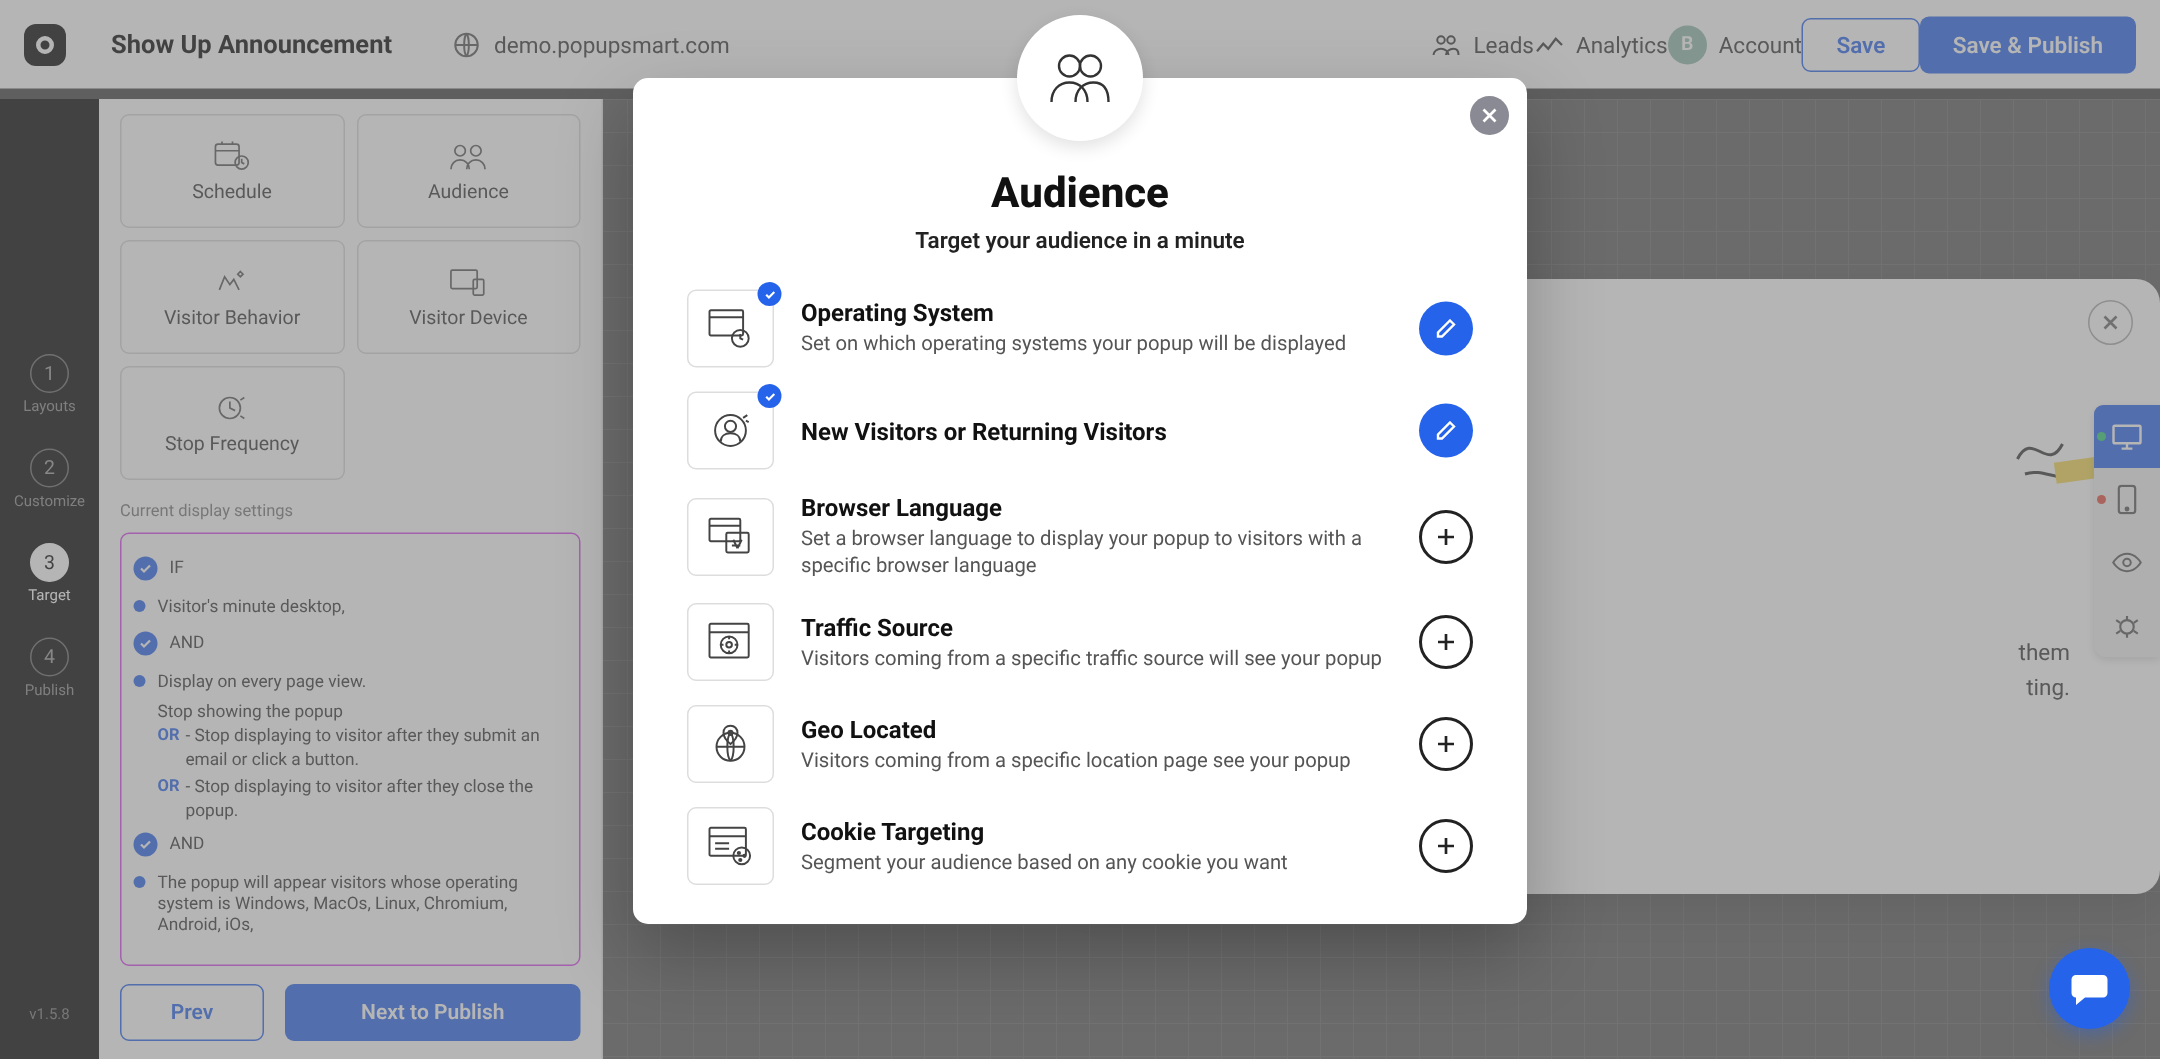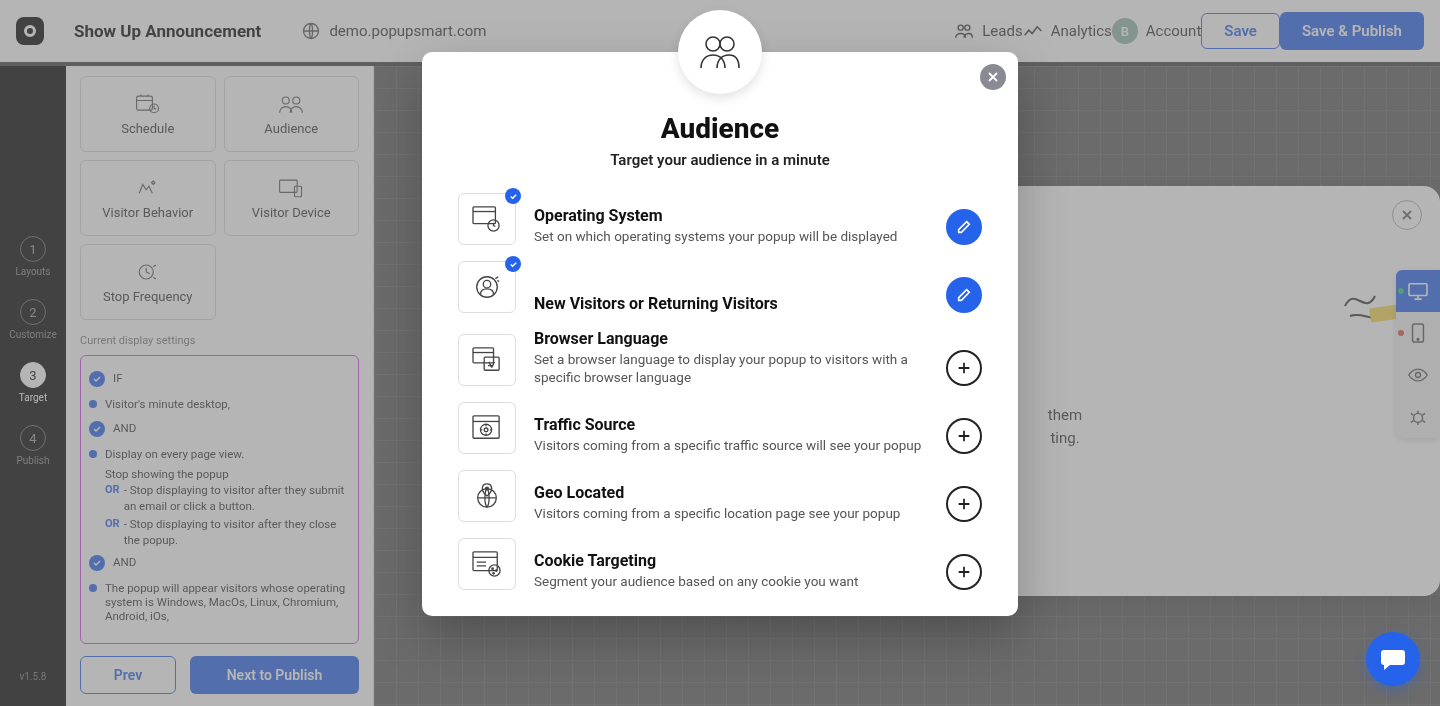--- a/index.html
+++ b/index.html
@@ -1,40 +1,40 @@
 <!DOCTYPE html>
 <html><head>
 <meta charset="utf-8">
 <style>
 * { margin: 0; padding: 0; box-sizing: border-box; font-family: -apple-system, BlinkMacSystemFont, "Segoe UI", Roboto, sans-serif; }
 body { width: 1440px; height: 706px; overflow: hidden; background: #fff; position: relative; }
 
 
-.topbar { height: 66px; display: flex; align-items: center; padding: 0 16px; border-bottom: 4px solid #404040; background: #fff; position: relative; z-index: 1; }
+.topbar { height: 66px; display: flex; align-items: center; padding: 0 16px; border-bottom: 7px solid #404040; background: #fff; position: relative; z-index: 1; }
 .logo { width: 28px; height: 28px; background: #000; border-radius: 8px; display: flex; align-items: center; justify-content: center; margin-right: 30px; }
 .logo-inner { width: 12px; height: 12px; border: 3px solid #fff; border-radius: 50%; }
 .page-title { font-size: 17px; font-weight: 700; color: #000; }
 .domain { display: flex; align-items: center; gap: 8px; margin-left: 40px; color: #333; font-size: 15px; }
 .topbar-right { margin-left: auto; display: flex; align-items: center; }
 .nav-item { display: flex; align-items: center; gap: 8px; font-size: 15px; color: #333; cursor: pointer; }
 .avatar-badge { width: 26px; height: 26px; border-radius: 50%; background: #8fb8a8; color: #fff; display: flex; align-items: center; justify-content: center; font-size: 13px; font-weight: 600; }
 .btn-save { border: 1.5px solid #2563eb; color: #2563eb; background: #fff; padding: 8px 22px; border-radius: 6px; font-size: 15px; font-weight: 600; cursor: pointer; }
 .btn-publish { background: #2563eb; color: #fff; border: none; padding: 10px 22px; border-radius: 6px; font-size: 15px; font-weight: 600; cursor: pointer; }
 
 
 .left-rail { position: absolute; left: 0; top: 66px; bottom: 0; width: 66px; background: #000; display: flex; flex-direction: column; align-items: center; padding-top: 170px; gap: 22px; z-index: 1; }
 .step { display: flex; flex-direction: column; align-items: center; gap: 4px; }
 .step-circle { width: 26px; height: 26px; border-radius: 50%; border: 1px solid #666; color: #999; display: flex; align-items: center; justify-content: center; font-size: 13px; }
 .step.active .step-circle { background: #fff; color: #000; border-color: #fff; }
 .step-label { font-size: 10px; color: #888; }
 .step.active .step-label { color: #fff; }
 .version { position: absolute; bottom: 24px; color: #777; font-size: 10px; }
 
 
-.side-panel { position: absolute; left: 66px; top: 66px; bottom: 0; width: 308px; background: #fff; border-right: 1px solid #e5e5e5; padding: 10px 14px 0; display: flex; flex-direction: column; z-index: 1; }
+.side-panel { position: absolute; left: 66px; top: 66px; bottom: 0; width: 336px; background: #fff; border-right: 1px solid #e5e5e5; padding: 10px 14px 0; display: flex; flex-direction: column; z-index: 1; }
 .cards-grid { display: grid; grid-template-columns: 1fr 1fr; gap: 8px; }
 .target-card { border: 1px solid #d8d8d8; border-radius: 6px; height: 76px; display: flex; flex-direction: column; align-items: center; justify-content: center; gap: 6px; cursor: pointer; font-size: 13px; color: #333; }
 .target-card svg { width: 28px; height: 22px; }
 .settings-label { font-size: 11px; color: #777; margin: 14px 0 8px; }
 .rules-box { flex: 1; border: 1px solid #d946ef; border-radius: 6px; padding: 10px 8px; font-size: 11.5px; color: #333; overflow: hidden; position: relative; }
 .rules-row { display: flex; gap: 8px; padding: 5px 0; align-items: flex-start; }
 .dot { width: 8px; height: 8px; border-radius: 50%; background: #2563eb; margin-top: 3px; flex-shrink: 0; }
 .dot.filled { width: 16px; height: 16px; display: flex; align-items: center; justify-content: center; margin-top: 0; }
 .dot.filled svg { width: 10px; height: 10px; }
 .or-label { color: #2563eb; font-weight: 700; font-size: 11px; }
@@ -42,38 +42,38 @@
 .rule-sub-line { display: flex; gap: 4px; margin-bottom: 2px; }
 .bottom-buttons { display: flex; gap: 14px; padding: 12px 0; }
 .btn-prev { flex: 0 0 96px; border: 1.5px solid #2563eb; color: #2563eb; background: #fff; border-radius: 6px; padding: 10px 0; font-weight: 600; font-size: 14px; cursor: pointer; }
 .btn-next { flex: 1; background: #2563eb; color: #fff; border: none; border-radius: 6px; padding: 10px 0; font-weight: 600; font-size: 14px; cursor: pointer; }
 
 
 .canvas { position: absolute; left: 374px; right: 0; top: 66px; bottom: 0; background-color: #5c5c5c; background-image: linear-gradient(#6a6a6a 1px, transparent 1px), linear-gradient(90deg, #6a6a6a 1px, transparent 1px); background-size: 22px 22px; z-index: 0; }
 .popup-preview { position: absolute; right: 0; top: 120px; width: 720px; height: 410px; background: #fff; border-radius: 16px; box-shadow: 0 10px 30px rgba(0,0,0,.2); padding: 30px; }
 .popup-close { position: absolute; top: 14px; right: 18px; width: 30px; height: 30px; border-radius: 50%; border: 1.5px solid #aaa; display: flex; align-items: center; justify-content: center; cursor: pointer; color: #666; }
 .preview-title { color: #b91c1c; font-size: 32px; font-weight: 700; text-align: left; margin-top: 150px; margin-right: 30px; }
-.preview-body { font-size: 15px; color: #333; text-align: center; margin-right: 30px; margin-top: 0; line-height: 1.5; }
+.preview-body { font-size: 15px; color: #333; text-align: right; margin-right: 30px; margin-top: 20px; line-height: 1.5; }
 .scribble { position: absolute; top: 90px; right: 30px; }
 
 
 .right-tools { position: absolute; right: 0; top: 270px; width: 44px; background: #f1f1f1; border-radius: 8px 0 0 8px; display: flex; flex-direction: column; box-shadow: 0 2px 6px rgba(0,0,0,.15); z-index: 10; }
 .tool-btn { height: 42px; display: flex; align-items: center; justify-content: center; cursor: pointer; position: relative; }
 .tool-btn.active { background: #2563eb; color: #fff; border-radius: 6px 0 0 0; }
 .status-dot { position: absolute; left: 2px; top: 50%; transform: translateY(-50%); width: 6px; height: 6px; border-radius: 50%; }
 
 
 .overlay { position: absolute; inset: 0; background: rgba(120,120,120,.55); z-index: 20; }
 .modal { position: absolute; left: 50%; top: 52px; transform: translateX(-50%); width: 596px; background: #fff; border-radius: 10px; box-shadow: 0 20px 50px rgba(0,0,0,.25); z-index: 30; padding: 60px 36px 26px; }
 .modal-icon { position: absolute; left: 50%; top: -42px; transform: translateX(-50%); width: 84px; height: 84px; border-radius: 50%; background: #fff; box-shadow: 0 4px 12px rgba(0,0,0,.12); display: flex; align-items: center; justify-content: center; }
 .modal-close { position: absolute; right: 12px; top: 12px; width: 26px; height: 26px; border-radius: 50%; background: #8a8a94; color: #fff; display: flex; align-items: center; justify-content: center; cursor: pointer; font-size: 14px; }
 .modal-title { font-size: 28px; font-weight: 800; text-align: center; color: #111; }
 .modal-sub { font-size: 15px; font-weight: 600; text-align: center; margin-top: 6px; color: #222; }
 .option-list { margin-top: 24px; display: flex; flex-direction: column; gap: 16px; }
-.option-row { display: flex; align-items: flex-end; gap: 18px; }
+.option-row { display: flex; align-items: center; gap: 18px; }
 .option-icon { width: 58px; height: 52px; border: 1px solid #ddd; border-radius: 6px; display: flex; align-items: center; justify-content: center; flex-shrink: 0; position: relative; }
 .option-badge { position: absolute; top: -6px; right: -6px; width: 16px; height: 16px; border-radius: 50%; background: #2563eb; display: flex; align-items: center; justify-content: center; }
 .option-text { flex: 1; }
 .option-title { font-size: 16px; font-weight: 700; color: #111; }
 .option-desc { font-size: 13.5px; color: #555; margin-top: 2px; line-height: 1.35; }
 .option-action { width: 36px; height: 36px; border-radius: 50%; display: flex; align-items: center; justify-content: center; cursor: pointer; flex-shrink: 0; }
 .option-action.edit { background: #2563eb; }
 .option-action.add { border: 2px solid #222; }
 
 

